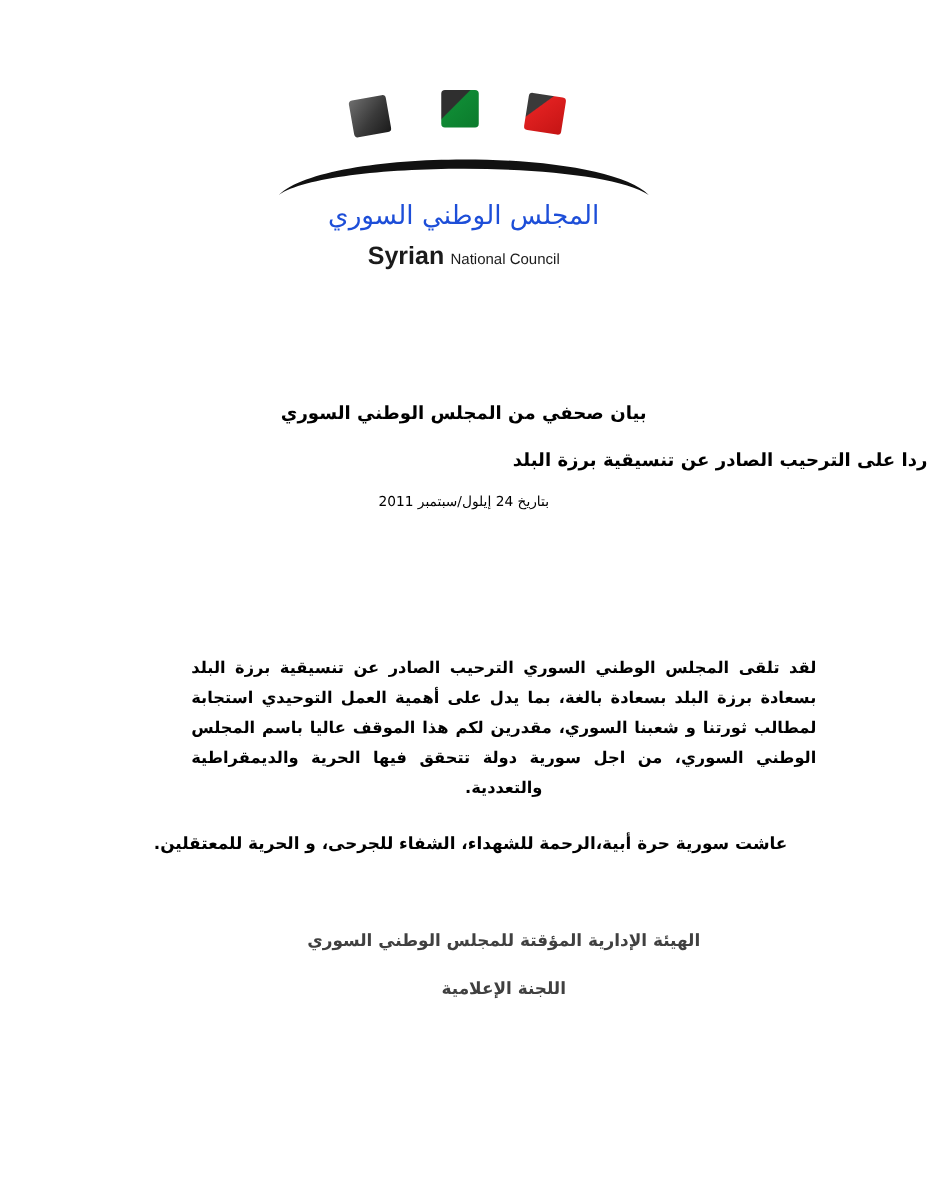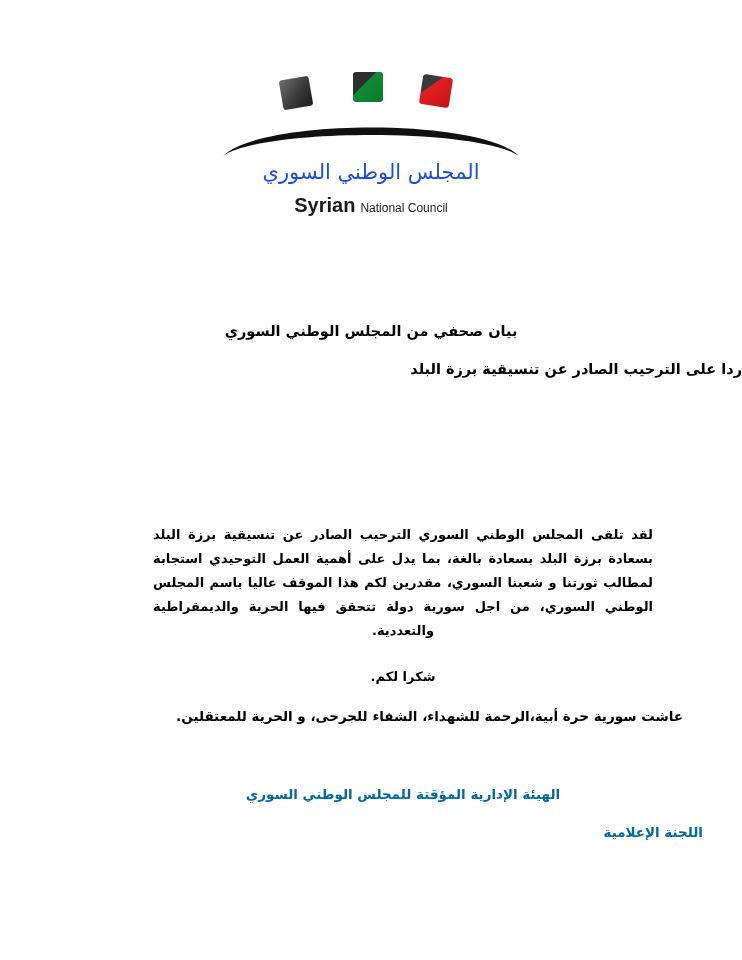--- a/index.html
+++ b/index.html
@@ -145,35 +145,34 @@
     font-weight: bold;
     text-align: center;
     color: #000;
   }
   .slogan {
     width: 560px;
     margin: 24px auto 0 auto;
     font-family: "DejaVu Sans", "Liberation Sans", sans-serif;
     font-size: 13.5px;
     font-weight: bold;
-    text-align: right;
+    text-align: left;
     color: #000;
   }
   .signature {
     width: 600px;
     margin: 62px auto 0 auto;
     text-align: center;
     font-family: "DejaVu Sans", "Liberation Sans", sans-serif;
     font-size: 13.5px;
     font-weight: bold;
-    color: #0369a1;
+    color: #404040;
   }
   .signature .line2 {
     margin-top: 22px;
-    text-align: right;
   }
 </style>
 </head>
 <body>
 
 <div class="page">
 
   <div class="logo-block">
     <div class="logo-flags">
       <div class="flag flag-left"></div>
@@ -186,24 +185,24 @@
     <div class="logo-ar">المجلس الوطني السوري</div>
     <div class="logo-en">
       <span class="bold">Syrian</span>
       <span class="light">National Council</span>
     </div>
   </div>
 
   <div class="doc">
     <div class="title-line">بيان صحفي من  المجلس الوطني السوري</div>
     <div class="title-line second">ردا على الترحيب الصادر عن تنسيقية برزة البلد</div>
+    <div class="date-line">بتاريخ 24 إيلول/سبتمبر 2011</div>
 
     <div class="body-block">
       <div class="para">لقد تلقى المجلس الوطني السوري الترحيب الصادر عن تنسيقية برزة البلد بسعادة برزة البلد بسعادة  بالغة، بما يدل على أهمية العمل التوحيدي استجابة لمطالب ثورتنا و   شعبنا  السوري، مقدرين لكم هذا الموقف عاليا باسم المجلس الوطني السوري، من اجل سورية دولة تتحقق فيها الحرية والديمقراطية والتعددية.</div>
-      <div class="thanks">شكرا لكم.</div>
       <div class="slogan">عاشت سورية حرة أبية،الرحمة للشهداء، الشفاء للجرحى، و الحرية للمعتقلين.</div>
       <div class="signature">
         <div class="line1">الهيئة الإدارية المؤقتة للمجلس الوطني السوري</div>
         <div class="line2">اللجنة الإعلامية</div>
       </div>
     </div>
   </div>
 
 </div>
 

